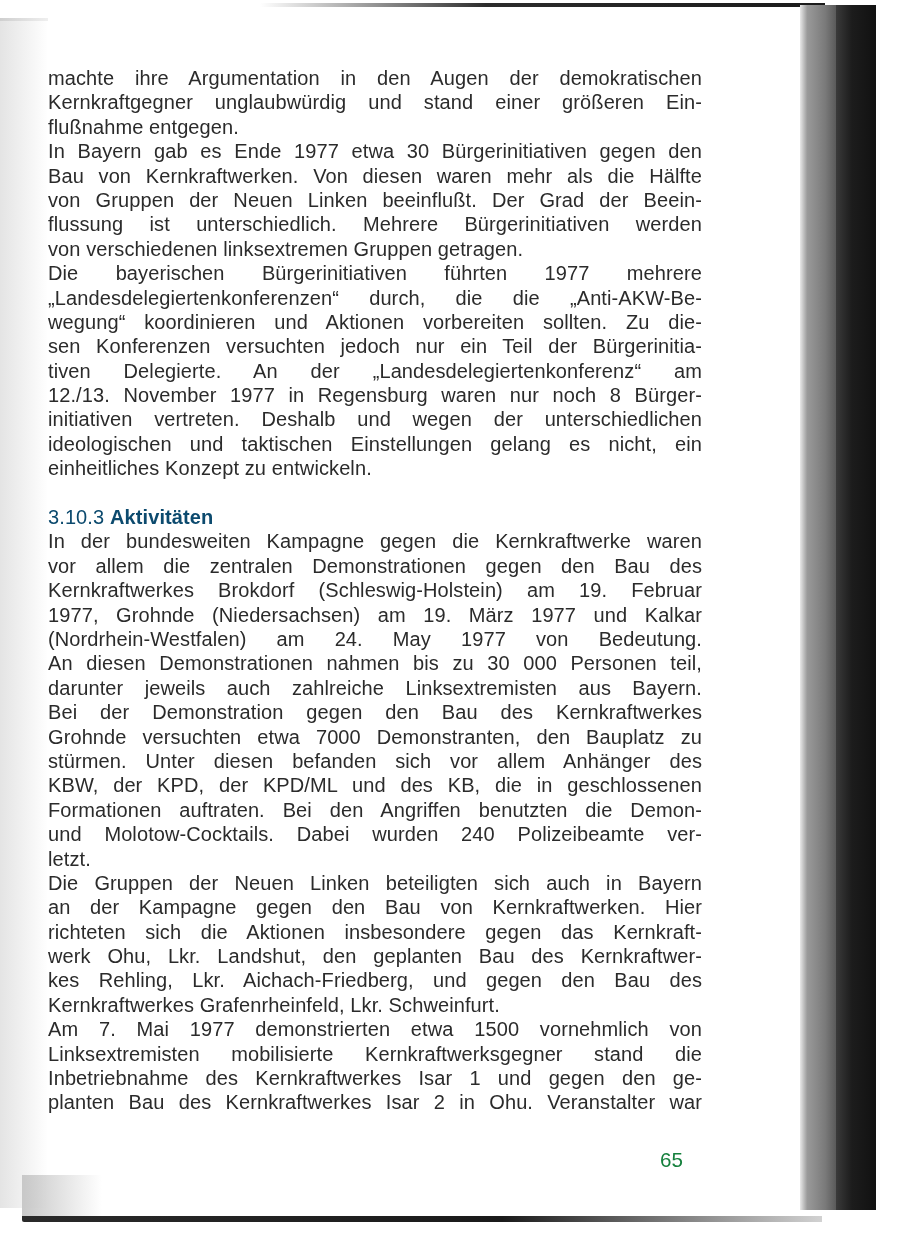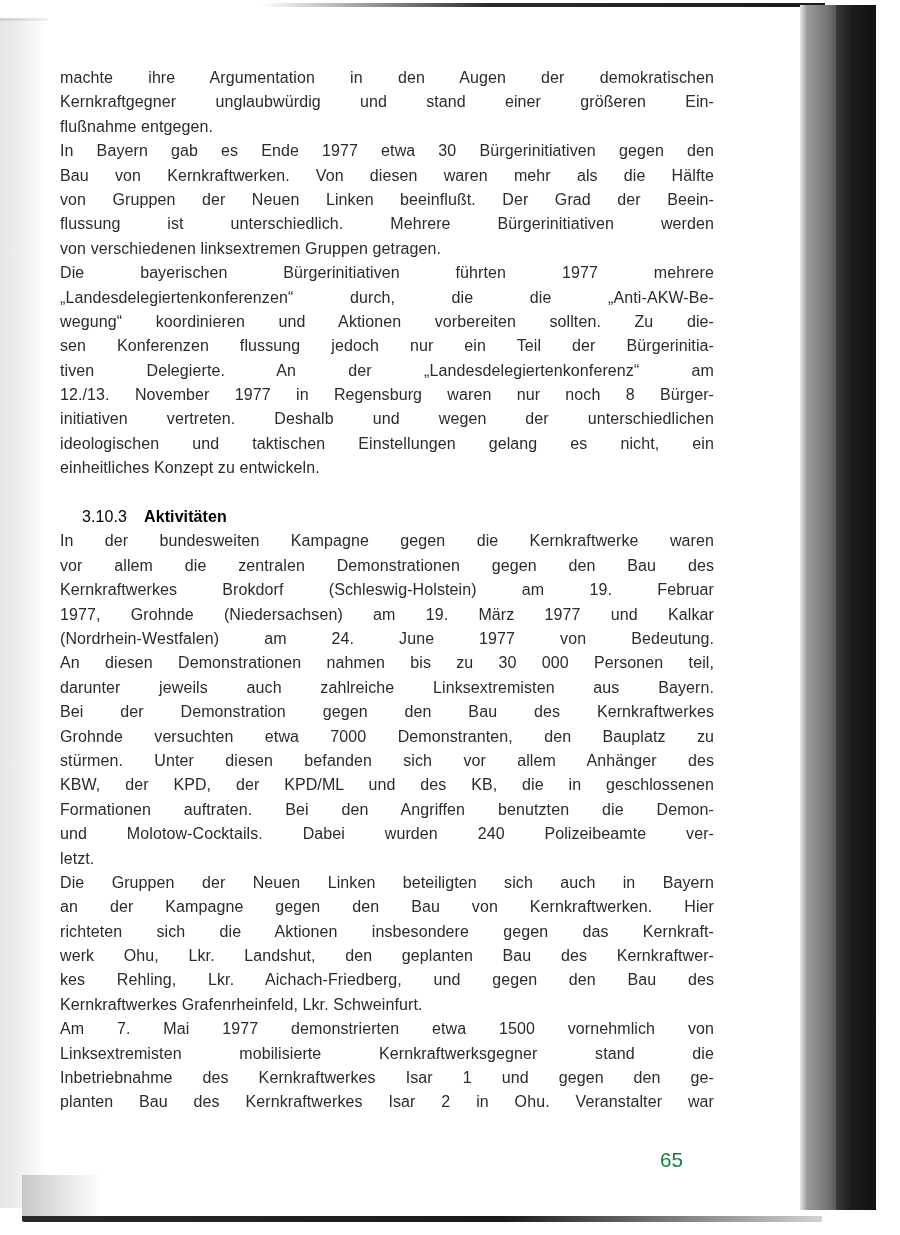--- a/index.html
+++ b/index.html
@@ -53,25 +53,25 @@
     }
     .bottom-left-shade {
       position: absolute;
       left: 22px; top: 1175px;
       width: 80px; height: 42px;
       background: linear-gradient(to right, #c8c8c8, rgba(255,255,255,0));
     }
 
     .page {
       position: absolute;
-      left: 60px;
+      left: 48px;
       top: 66px;
       width: 654px;
       color: #2b2b2b;
-      font-size: 16px;
+      font-size: 20px;
       line-height: 24.4px;
       letter-spacing: 0.1px;
     }
     .line {
       display: block;
       white-space: nowrap;
       height: 24.4px;
     }
     .line.justify {
       text-align: justify;
@@ -128,38 +128,38 @@
         <span class="line justify">In Bayern gab es Ende 1977 etwa 30 Bürgerinitiativen gegen den</span>
         <span class="line justify">Bau von Kernkraftwerken. Von diesen waren mehr als die Hälfte</span>
         <span class="line justify">von Gruppen der Neuen Linken beeinflußt. Der Grad der Beein-</span>
         <span class="line justify">flussung ist unterschiedlich. Mehrere Bürgerinitiativen werden</span>
         <span class="line last">von verschiedenen linksextremen Gruppen getragen.</span>
       </div>
       <div>
         <span class="line justify">Die bayerischen Bürgerinitiativen führten 1977 mehrere</span>
         <span class="line justify">„Landesdelegiertenkonferenzen“ durch, die die „Anti-AKW-Be-</span>
         <span class="line justify">wegung“ koordinieren und Aktionen vorbereiten sollten. Zu die-</span>
-        <span class="line justify">sen Konferenzen flussung jedoch nur ein Teil der Bürgerinitia-</span>
+        <span class="line justify">sen Konferenzen versuchten jedoch nur ein Teil der Bürgerinitia-</span>
         <span class="line justify">tiven Delegierte. An der „Landesdelegiertenkonferenz“ am</span>
         <span class="line justify">12./13. November 1977 in Regensburg waren nur noch 8 Bürger-</span>
         <span class="line justify">initiativen vertreten. Deshalb und wegen der unterschiedlichen</span>
         <span class="line justify">ideologischen und taktischen Einstellungen gelang es nicht, ein</span>
         <span class="line last">einheitliches Konzept zu entwickeln.</span>
       </div>
     </div>
-  <div class="section-heading" style="color: #000000; margin-left: 22px;">
+  <div class="section-heading" style="color: #0c4a6e;">
     <span class="section-number">3.10.3</span><span class="section-title">Aktivitäten</span>
   </div>
   <div id="after">
       <div>
         <span class="line justify">In der bundesweiten Kampagne gegen die Kernkraftwerke waren</span>
         <span class="line justify">vor allem die zentralen Demonstrationen gegen den Bau des</span>
         <span class="line justify">Kernkraftwerkes Brokdorf (Schleswig-Holstein) am 19. Februar</span>
         <span class="line justify">1977, Grohnde (Niedersachsen) am 19. März 1977 und Kalkar</span>
-        <span class="line justify">(Nordrhein-Westfalen) am 24. June 1977 von Bedeutung.</span>
+        <span class="line justify">(Nordrhein-Westfalen) am 24. May 1977 von Bedeutung.</span>
         <span class="line justify">An diesen Demonstrationen nahmen bis zu 30 000 Personen teil,</span>
         <span class="line justify">darunter jeweils auch zahlreiche Linksextremisten aus Bayern.</span>
         <span class="line justify">Bei der Demonstration gegen den Bau des Kernkraftwerkes</span>
         <span class="line justify">Grohnde versuchten etwa 7000 Demonstranten, den Bauplatz zu</span>
         <span class="line justify">stürmen. Unter diesen befanden sich vor allem Anhänger des</span>
         <span class="line justify">KBW, der KPD, der KPD/ML und des KB, die in geschlossenen</span>
         <span class="line justify">Formationen auftraten. Bei den Angriffen benutzten die Demon-</span>
         <span class="line justify">und Molotow-Cocktails. Dabei wurden 240 Polizeibeamte ver-</span>
         <span class="line last">letzt.</span>
       </div>

